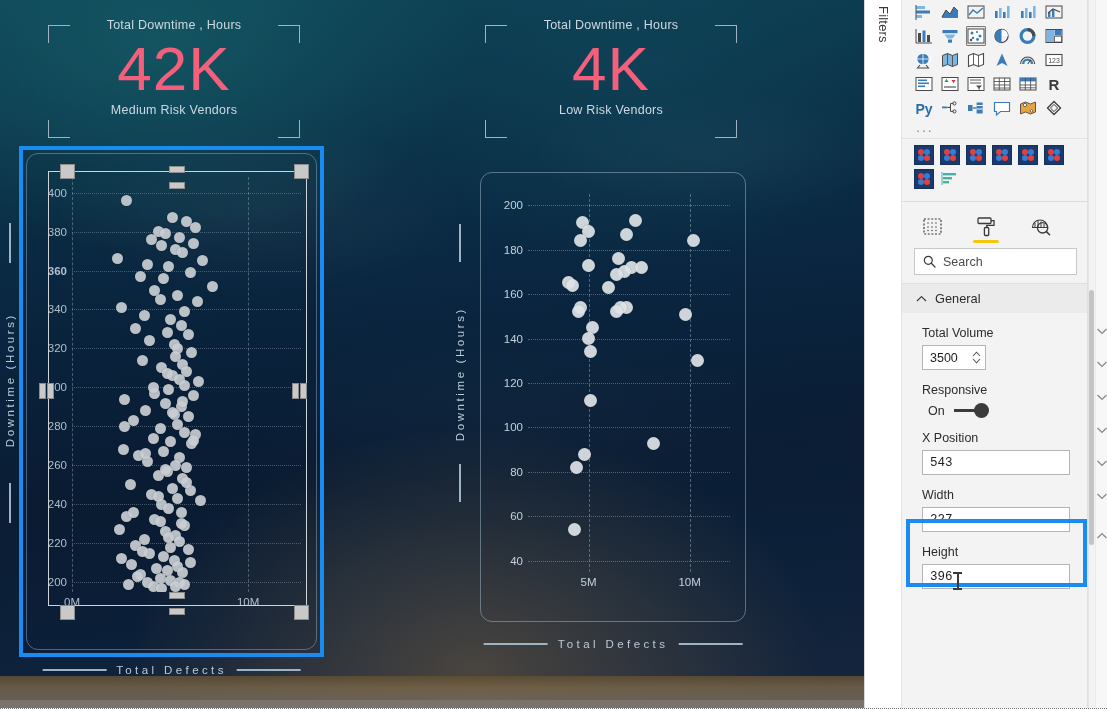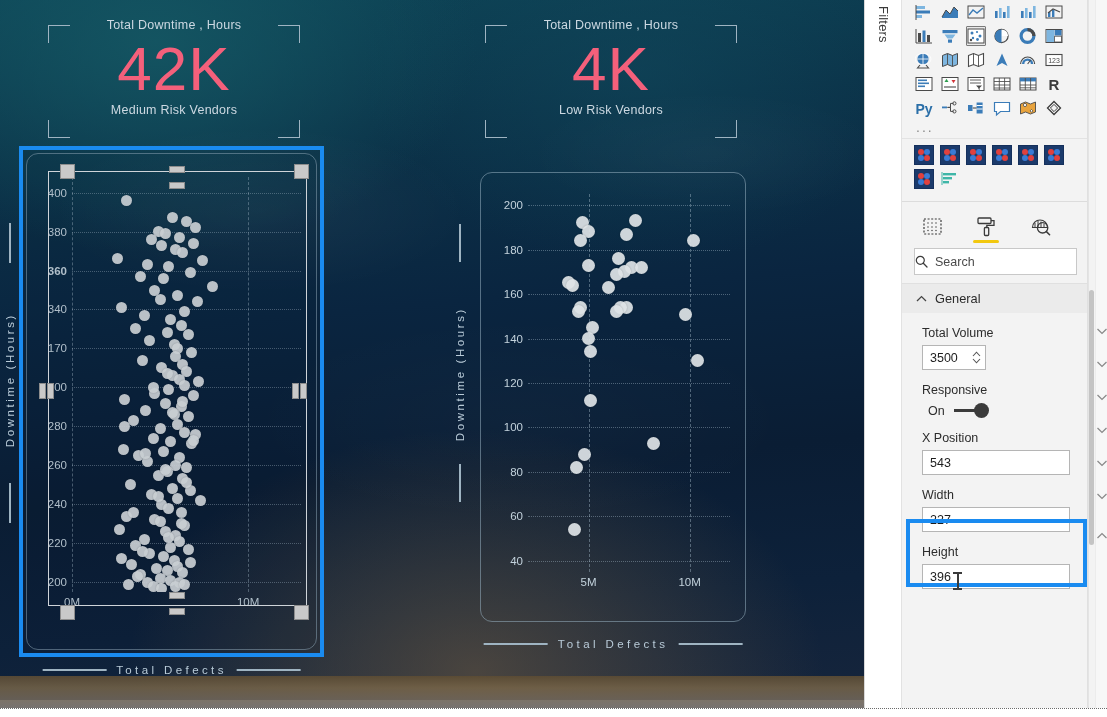--- a/index.html
+++ b/index.html
@@ -140,41 +140,41 @@
   }
   .ptab { position:relative; width:28px; height:28px; display:flex; align-items:center; justify-content:center; }
   .ptab .under {
     position:absolute; left:1px; right:1px; bottom:-3px; height:3px; border-radius:2px; background:transparent;
   }
   .ptab.active .under { background:#f2c80f; }
 
   #search-wrap { padding:2px 10px 8px 12px; background:#f3f3f3; }
   #search-box {
     display:flex; align-items:center; gap:7px; height:27px;
-    background:#ffffff; border:1px solid #c8c8c8; padding:0 0;
+    background:#ffffff; border:1px solid #c8c8c8; padding:0 8px;
   }
   #search-box .ph { font-size:12.5px; color:#4a4a4a; }
 
   #format-scroll {
     flex:1; background:#f3f3f3; position:relative; overflow:hidden;
   }
   #general-head {
     display:flex; align-items:center; gap:8px;
     height:30px; padding-left:14px; background:#ebebeb; border-top:1px solid #e0e0e0;
   }
   #general-head .gtxt { font-size:12.8px; color:#2b2b2b; }
   .fld { padding:0 12px 0 20px; }
   .fld-label { font-size:12.5px; color:#2c2c2c; margin:13px 0 5px; }
   .fld-input {
     height:25px; background:#ffffff; border:1px solid #b5b5b5;
     display:flex; align-items:center; padding:0 7px; font-size:12.5px; color:#1d1d1d;
     position:relative;
   }
   .fld-input.spin { width:64px; justify-content:space-between; padding-right:4px; }
-  .fld-input.wide { width:148px; }
+  .fld-input.wide { width:148px;font-family:Liberation Mono, monospace; }
   .toggle-row { display:flex; align-items:center; gap:9px; margin-top:6px; padding-left:6px; }
   .toggle-row .tl { font-size:12.5px; color:#2c2c2c; }
   .tg { display:flex; align-items:center; }
   .tg .bar { width:22px; height:3px; background:#3b3b3b; }
   .tg .knob { width:15px; height:15px; border-radius:50%; background:#3b3b3b; margin-left:-2px; }
 
   #ypos-highlight {
     position:absolute; left:906px; top:519px; width:181px; height:68px;
     border:4px solid #1a8bf0; pointer-events:none; background:transparent;
   }
@@ -384,21 +384,21 @@
           <div class="dot" style="width: 11px; height: 11px; left: 75.5308px; top: 204.923px; background: rgb(223, 228, 231);"></div>
           <div class="dot" style="width: 11px; height: 11px; left: 89.6231px; top: 191.284px; background: rgb(223, 228, 231);"></div>
         </div>
       <div id="yticks-0">
           <div class="tick-y" style="top: 429.258px; right: 250px;">200</div>
           <div class="tick-y" style="top: 390.291px; right: 250px;">220</div>
           <div class="tick-y" style="top: 351.324px; right: 250px;">240</div>
           <div class="tick-y" style="top: 312.357px; right: 250px;">260</div>
           <div class="tick-y" style="top: 273.39px; right: 250px;">280</div>
           <div class="tick-y" style="top: 234.423px; right: 250px;">300</div>
-          <div class="tick-y" style="top: 195.455px; right: 250px;">170</div>
+          <div class="tick-y" style="top: 195.455px; right: 250px;">320</div>
           <div class="tick-y" style="top: 156.488px; right: 250px;">340</div>
           <div class="tick-y" style="top: 117.521px; right: 250px; font-weight: bold;">360</div>
           <div class="tick-y" style="top: 78.554px; right: 250px;">380</div>
           <div class="tick-y" style="top: 39.5869px; right: 250px; padding-left: 8px;">400</div>
         </div>
       <div id="xticks-0">
           <div class="tick-x" style="left: 46px; top: 443px;">0M</div>
           <div class="tick-x" style="left: 222.154px; top: 443px;">10M</div>
         </div>
       <div class="axis-x-title" style="left:50%; transform:translateX(-50%); bottom:-26px;">

